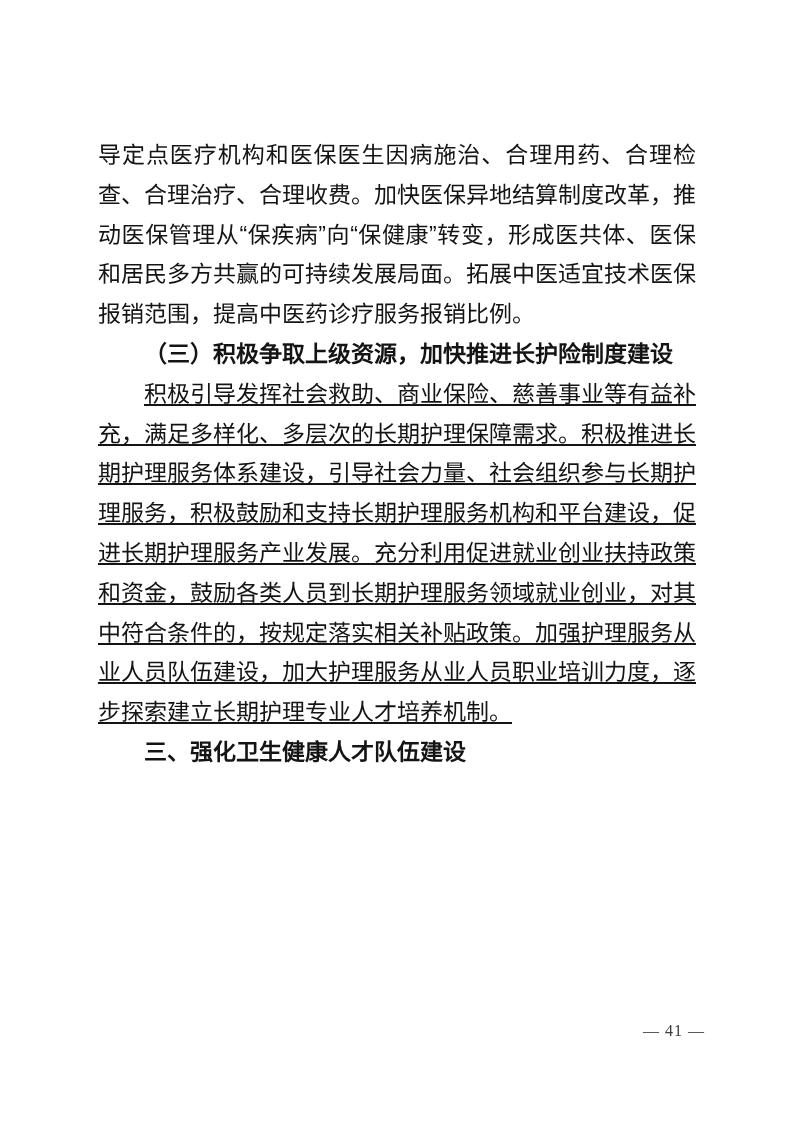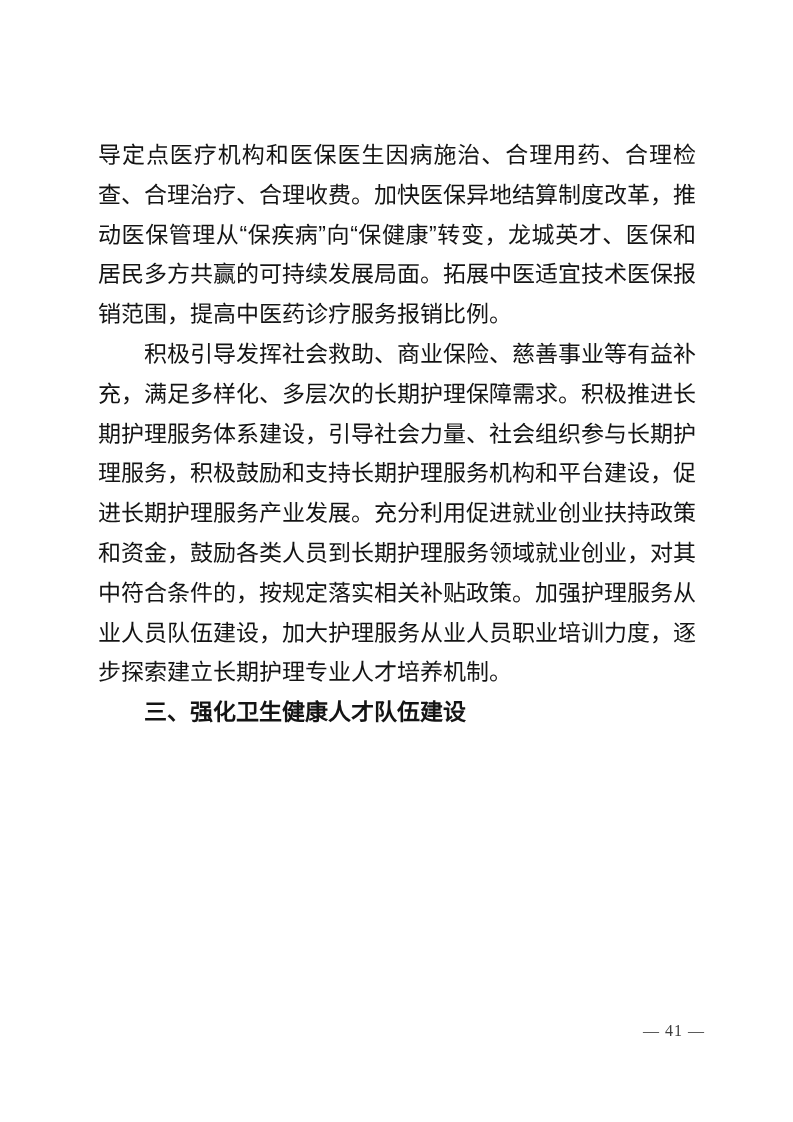--- a/index.html
+++ b/index.html
@@ -26,20 +26,21 @@
     margin: 0;
     font-size: 23px;
     line-height: 39.8px;
     text-align: justify;
     letter-spacing: 0;
     word-break: break-all;
     color: #141414;
   }
   .indent {
     text-indent: 2em;
+    text-decoration: underline;
   }
   .no-indent {
     text-indent: 0;
   }
   .heading-bold {
     font-weight: 700;
     text-indent: 2em;
   }
   .heading-plain {
     font-weight: 700;
@@ -54,18 +55,19 @@
     color: #3d3d3d;
     letter-spacing: 1px;
     white-space: nowrap;
   }
 </style>
 </head>
 <body>
 
 <div class="page">
   <div class="content">
-    <p class="no-indent">导定点医疗机构和医保医生因病施治、合理用药、合理检查、合理治疗、合理收费。加快医保异地结算制度改革，推动医保管理从“保疾病”向“保健康”转变，龙城英才、医保和居民多方共赢的可持续发展局面。拓展中医适宜技术医保报销范围，提高中医药诊疗服务报销比例。</p>
+    <p class="no-indent">导定点医疗机构和医保医生因病施治、合理用药、合理检查、合理治疗、合理收费。加快医保异地结算制度改革，推动医保管理从“保疾病”向“保健康”转变，形成医共体、医保和居民多方共赢的可持续发展局面。拓展中医适宜技术医保报销范围，提高中医药诊疗服务报销比例。</p>
+    <p class="heading-bold">（三）积极争取上级资源，加快推进长护险制度建设</p>
     <p class="indent">积极引导发挥社会救助、商业保险、慈善事业等有益补充，满足多样化、多层次的长期护理保障需求。积极推进长期护理服务体系建设，引导社会力量、社会组织参与长期护理服务，积极鼓励和支持长期护理服务机构和平台建设，促进长期护理服务产业发展。充分利用促进就业创业扶持政策和资金，鼓励各类人员到长期护理服务领域就业创业，对其中符合条件的，按规定落实相关补贴政策。加强护理服务从业人员队伍建设，加大护理服务从业人员职业培训力度，逐步探索建立长期护理专业人才培养机制。</p>
     <p class="heading-plain">三、强化卫生健康人才队伍建设</p>
   </div>
   <div class="page-number">— 41 —</div>
 </div>
 
 </body></html>

